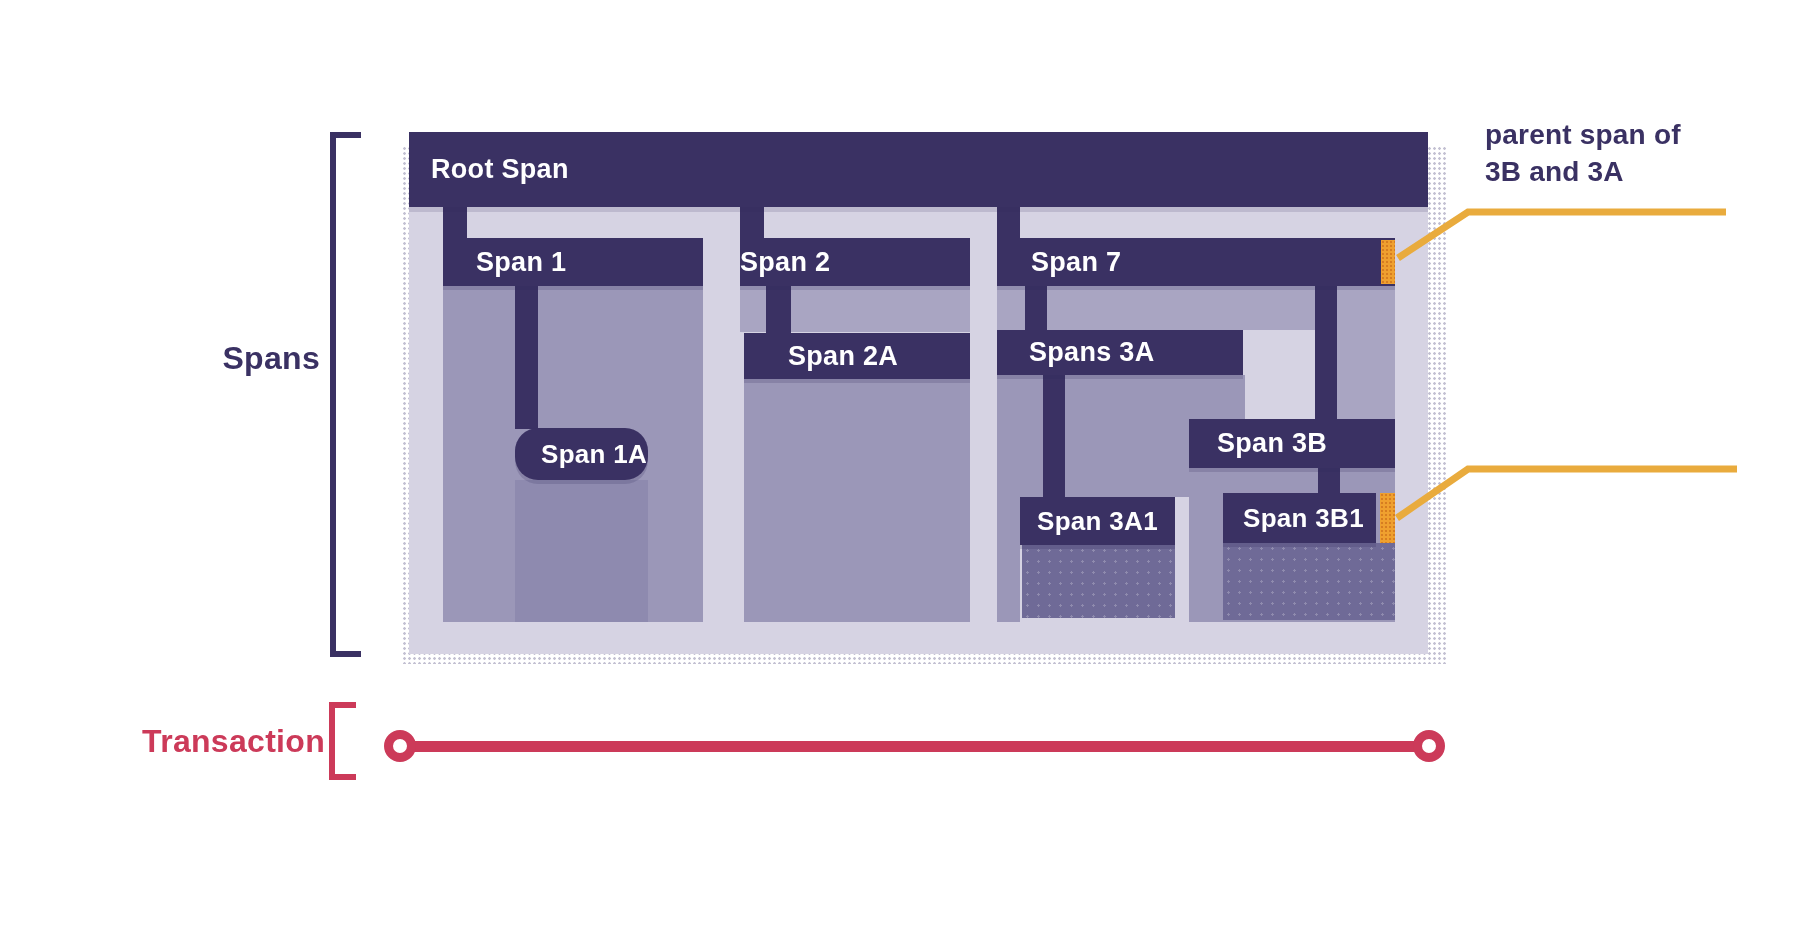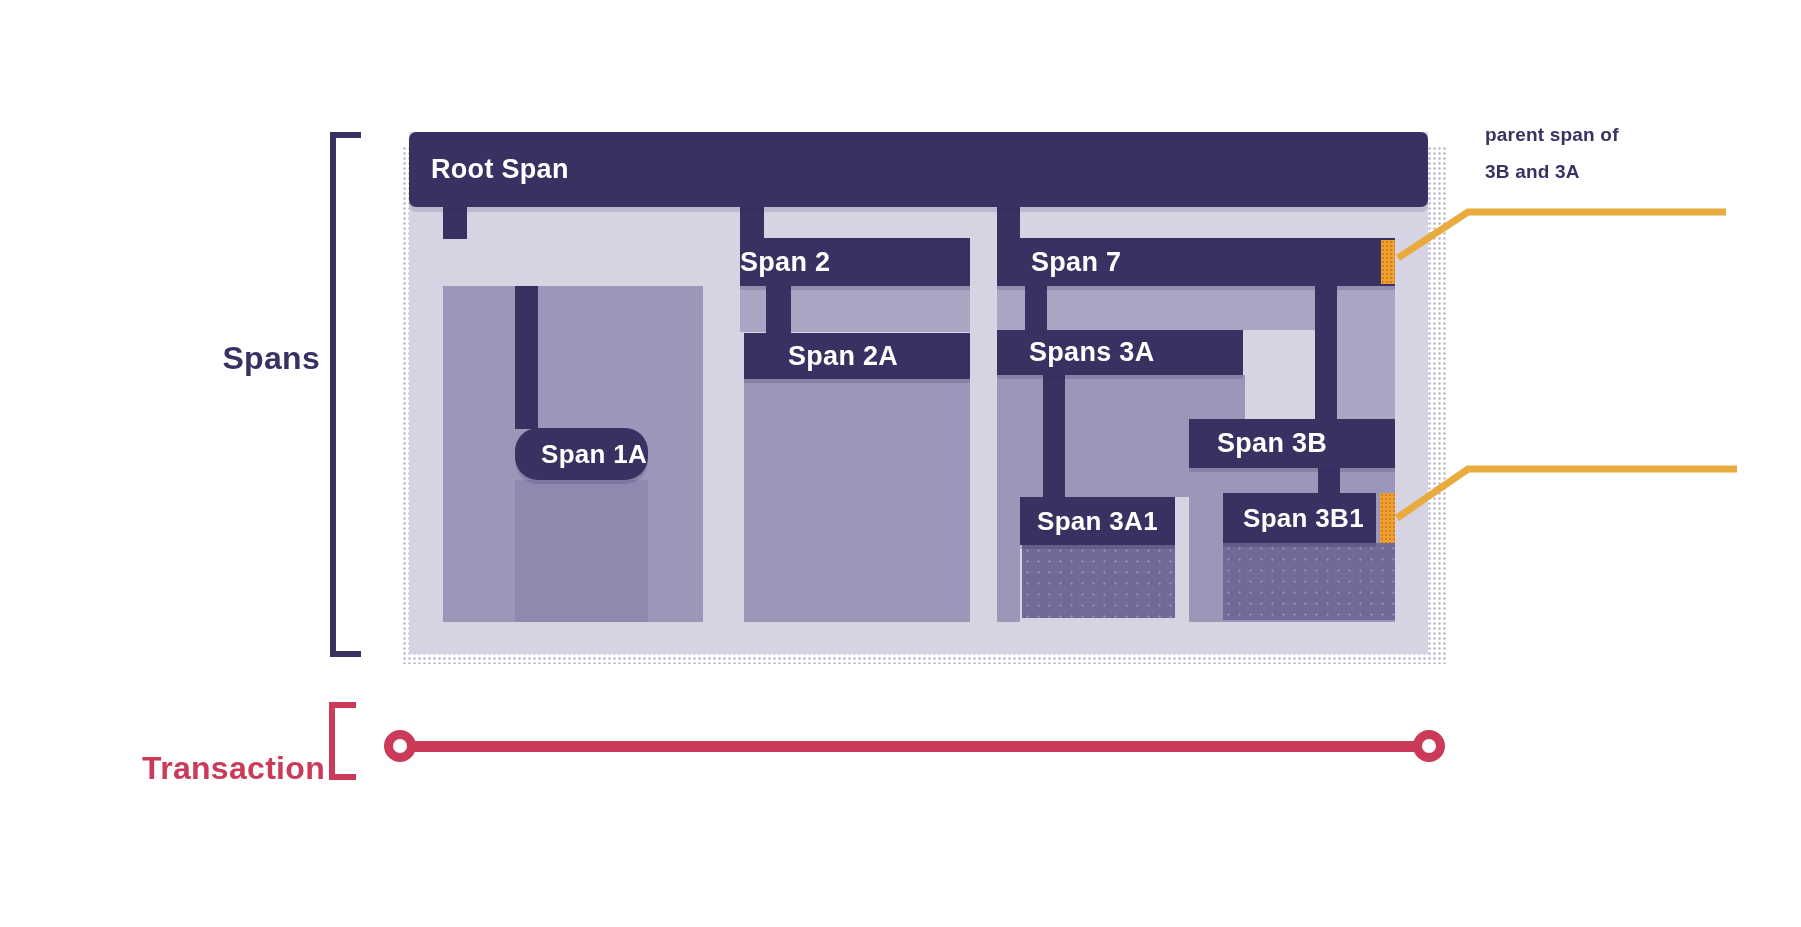--- a/index.html
+++ b/index.html
@@ -58,21 +58,21 @@
   .s3bstem{left:1315px;top:286px;width:22px;height:134px;}
   .s3b1stem{left:1318px;top:468px;width:22px;height:26px;}
   
   .bar{
     background:var(--dark-indigo,#3a3163);
     color:#ffffff;font-weight:bold;font-size:27px;letter-spacing:0.3px;
     display:flex;align-items:center;box-sizing:border-box;
     box-shadow:0 4px 0 rgba(46,39,88,0.18);
     white-space:nowrap;
   }
-  .root-bar{left:409px;top:132px;width:1019px;height:75px;padding-left:22px;box-shadow:0 5px 0 rgba(46,39,88,0.15);border-radius:7px;}
+  .root-bar{left:409px;top:132px;width:1019px;height:75px;padding-left:22px;box-shadow:0 5px 0 rgba(46,39,88,0.15);}
   .s1bar{left:443px;top:238px;width:260px;height:48px;padding-left:33px;}
   .s2bar{left:740px;top:238px;width:230px;height:48px;}
   .s3bar{left:997px;top:238px;width:398px;height:48px;padding-left:34px;}
   .s1abar{left:515px;top:428px;width:133px;height:52px;padding-left:26px;font-size:26px;border-radius:23px;}
   .s2abar{left:744px;top:333px;width:226px;height:46px;padding-left:44px;}
   .s3abar{left:997px;top:330px;width:246px;height:45px;padding-left:32px;}
   .s3a1bar{left:1020px;top:497px;width:155px;height:48px;padding-left:17px;font-size:26px;}
   .s3bbar{left:1189px;top:419px;width:206px;height:49px;padding-left:28px;}
   .s3b1bar{left:1223px;top:493px;width:153px;height:50px;padding-left:20px;font-size:26px;}
   
@@ -80,29 +80,29 @@
     background-color:var(--accent-orange,#efa02f);
     background-image:radial-gradient(rgba(190,90,20,0.5) 1px,transparent 1.2px);
     background-size:4px 4px;
   }
   .tab-parent{left:1381px;top:240px;width:14px;height:44px;}
   .tab-child{left:1380px;top:493px;width:15px;height:50px;}
   
   .overlay{left:0;top:0;pointer-events:none;}
   
   .annotation{
-    color:var(--dark-indigo,#3a3163);font-weight:bold;font-size:19px;line-height:37px;letter-spacing:0.2px;
+    color:var(--dark-indigo,#3a3163);font-weight:bold;font-size:28px;line-height:37px;letter-spacing:0.2px;
     white-space:nowrap;
   }
   .annotation-parent{left:1485px;top:116px;}
   .annotation-child{left:1485px;top:427px;}
   
   .side-label{font-weight:bold;font-size:32px;letter-spacing:0.3px;text-align:right;}
   .spans-label{left:150px;top:340px;width:170px;color:var(--dark-indigo,#3a3163);}
-  .transaction-label{left:55px;top:723px;width:270px;color:var(--transaction-red,#cc3a59);margin-top:27px;}
+  .transaction-label{left:55px;top:723px;width:270px;color:var(--transaction-red,#cc3a59);}
   .bracket{box-sizing:border-box;background:transparent;}
   .spans-bracket{
     left:330px;top:132px;width:31px;height:525px;
     border-left:6px solid var(--dark-indigo,#3a3163);
     border-top:6px solid var(--dark-indigo,#3a3163);
     border-bottom:6px solid var(--dark-indigo,#3a3163);
   }
   .transaction-bracket{
     left:329px;top:702px;width:27px;height:78px;
     border-left:6px solid var(--transaction-red,#cc3a59);
@@ -144,20 +144,23 @@
   <div class="abs stem s1astem"></div>
   <div class="abs stem s2astem"></div>
   <div class="abs stem s3astem"></div>
   <div class="abs stem s3a1stem"></div>
   <div class="abs stem s3bstem"></div>
   <div class="abs stem s3b1stem"></div>
 
   <div class="abs bar root-bar">
     <span>Root Span</span>
   </div>
+  <div class="abs bar s1bar">
+    <span>Span 1</span>
+  </div>
   <div class="abs bar s2bar">
     <span>Span 2</span>
   </div>
   <div class="abs bar s3bar">
     <span>Span 7</span>
   </div>
   <div class="abs bar s1abar">
     <span>Span 1A</span>
   </div>
   <div class="abs bar s2abar">

